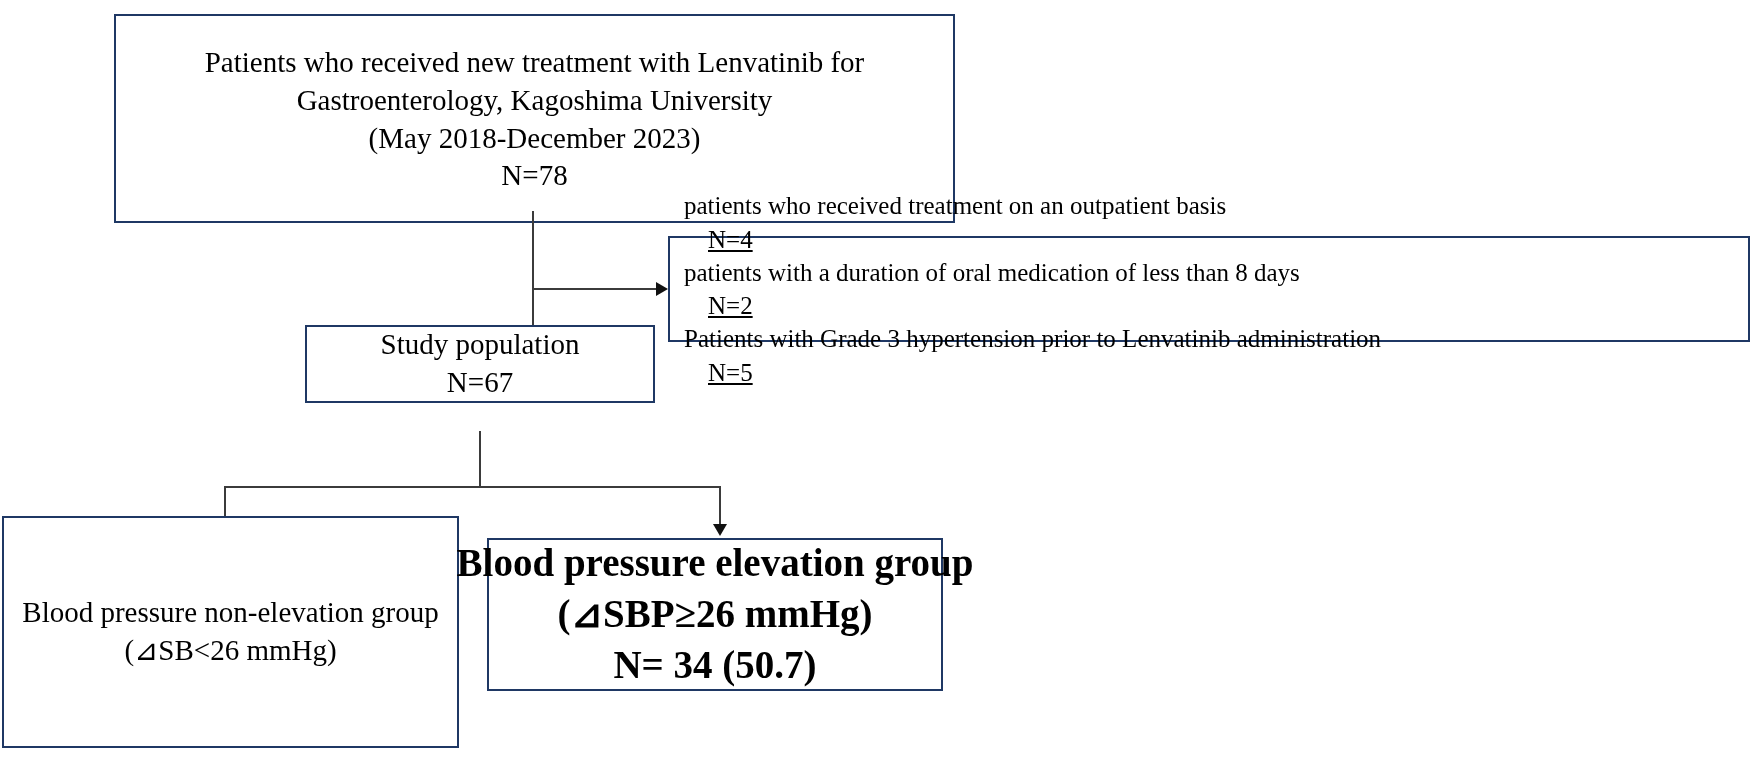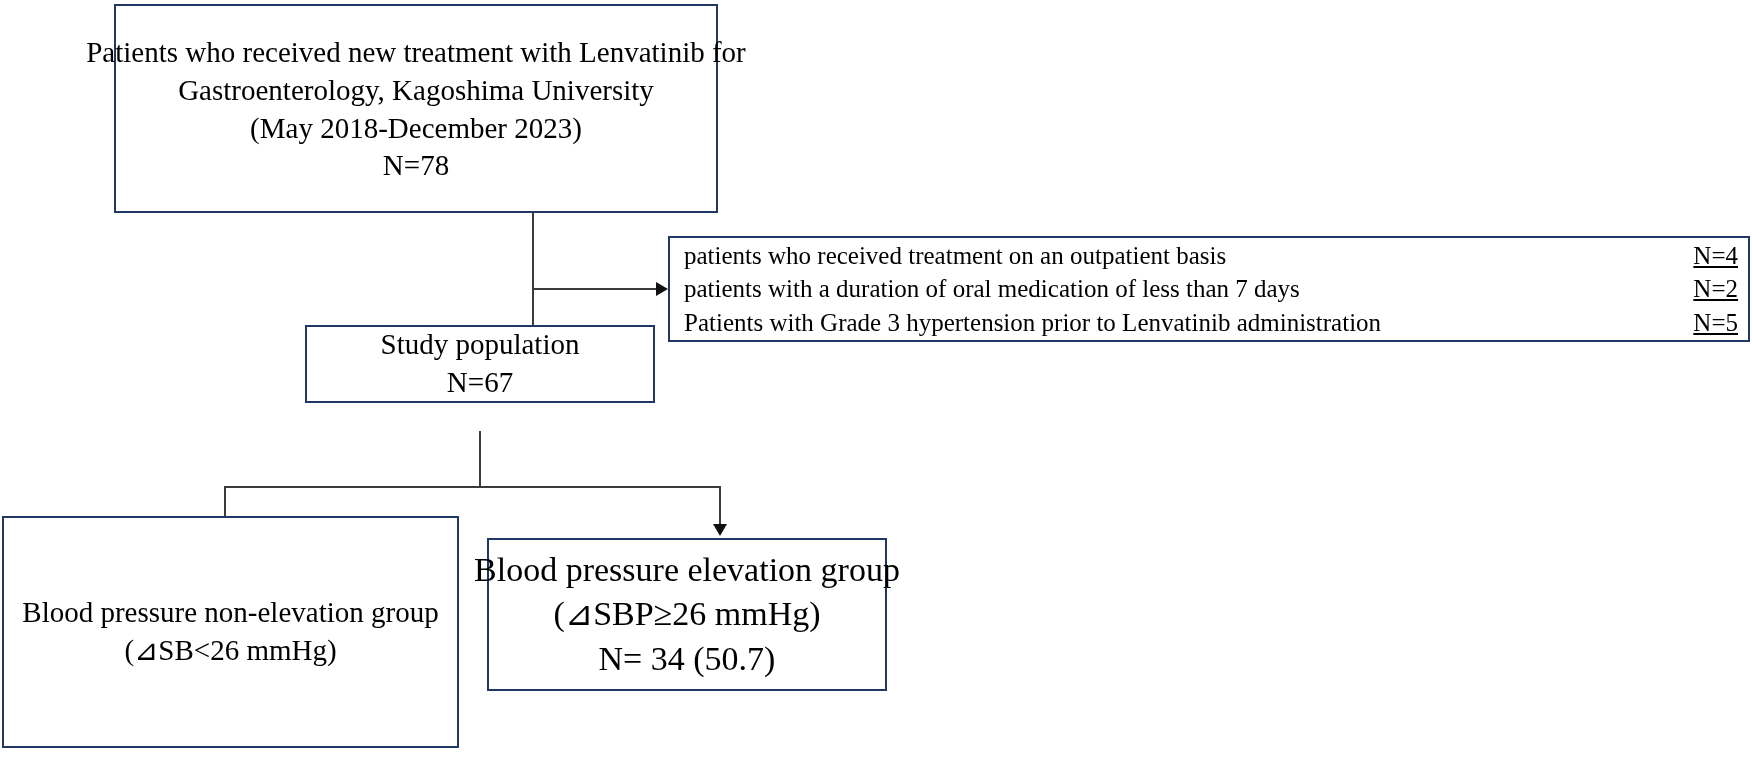--- a/index.html
+++ b/index.html
@@ -34,42 +34,42 @@
     color: #000;
   }
   .node .ln {
     display: block;
     white-space: nowrap;
   }
 
   
   #box-enrollment {
     left: 114px;
-    top: 4px;
-    width: 604px;
+    top: 14px;
+    width: 841px;
     height: 209px;
     font-size: 29px;
     padding: 6px 12px 4px 12px;
     justify-content: center;
   }
 
   
   #box-exclusions {
     left: 668px;
     top: 236px;
     width: 1082px;
     height: 106px;
     font-size: 25px;
     align-items: stretch;
     justify-content: center;
     padding: 4px 0 4px 0;
   }
   .excl-row {
     display: flex;
-    flex-direction: row;
+    flex-direction: column;
     align-items: baseline;
     justify-content: space-between;
     padding: 0 10px 0 14px;
     line-height: 1.33;
     white-space: nowrap;
   }
   .excl-reason { text-align: left; }
   .excl-count  { text-align: right; padding-left: 24px; text-decoration: underline; }
 
   
@@ -85,23 +85,24 @@
   #box-group-nonelev {
     left: 2px;
     top: 516px;
     width: 457px;
     height: 232px;
     font-size: 29px;
   }
   #box-group-elev {
     left: 487px;
     top: 538px;
-    width: 400px;
+    width: 456px;
     height: 153px;
-    font-size: 34px;
+    font-size: 39px;
+    font-weight: bold;
   }
 
   
   .conn {
     position: absolute;
     background: #3b3b3b;
   }
   .v { width: 2px; }
   .h { height: 2px; }
 
@@ -139,21 +140,21 @@
 
   <div class="conn h" style="left:532px; top:288px; width:124px;"></div>
   <div class="arrow-right" style="left:656px; top:282px;"></div>
 
   <div class="node" id="box-exclusions">
     <div class="excl-row">
       <span class="excl-reason">patients who received treatment on an outpatient basis</span>
       <span class="excl-count">N=4</span>
     </div>
     <div class="excl-row">
-      <span class="excl-reason">patients with a duration of oral medication of less than 7 days</span>
+      <span class="excl-reason">patients with a duration of oral medication of less than 8 days</span>
       <span class="excl-count">N=2</span>
     </div>
     <div class="excl-row">
       <span class="excl-reason">Patients with Grade 3 hypertension prior to Lenvatinib administration</span>
       <span class="excl-count">N=5</span>
     </div>
   </div>
 
   <div class="node" id="box-study">
     <span class="ln">Study population</span>

